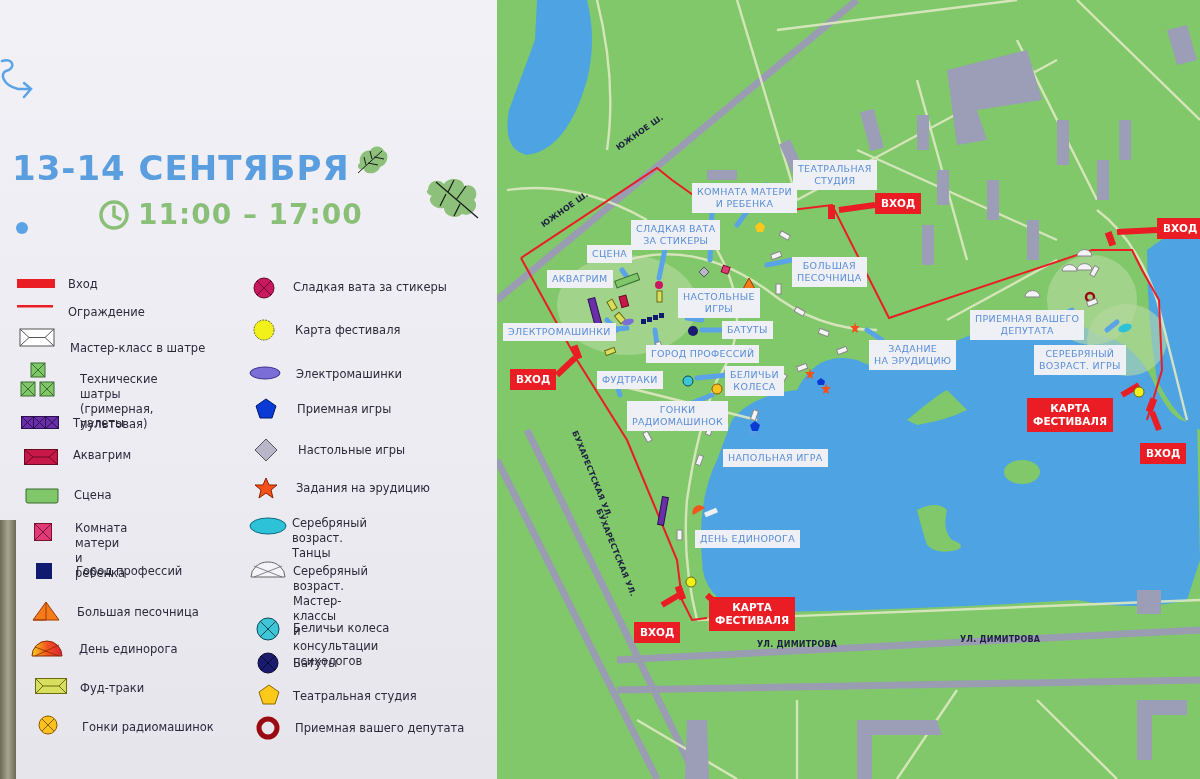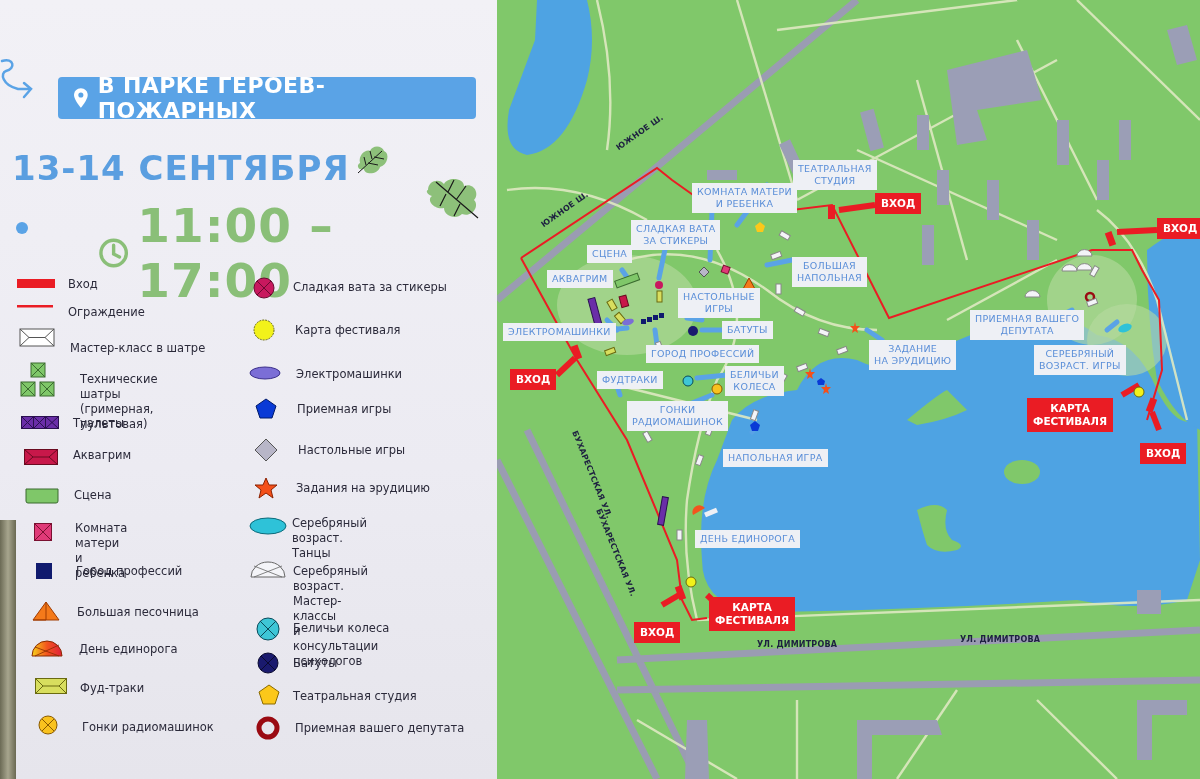--- a/index.html
+++ b/index.html
@@ -27,21 +27,21 @@
       display: flex; align-items: center; padding-left: 16px;
       color: #fff; font-weight: bold; font-size: 22px; letter-spacing: 0.4px;
     }
     .loc-badge svg { margin-right: 10px; }
     .dates {
       position: absolute; left: 12px; top: 148px;
       color: #5a9ee0; font-weight: bold; font-size: 34px; letter-spacing: 1px; text-align: center;
     }
     .time {
       position: absolute; left: 98px; top: 198px;
-      color: #8abf78; font-weight: bold; font-size: 47px; letter-spacing: 1px;
+      color: #8abf78; font-weight: bold; font-size: 28px; letter-spacing: 1px;
       display: flex; align-items: center;
     }
     .time svg { margin-right: 8px; }
     .leaf { position: absolute; }
     .dot-blue {
       position: absolute; left: 16px; top: 222px; width: 12px; height: 12px;
       border-radius: 50%; background: #5aa3e6;
     }
 
     .legend-item {
@@ -77,27 +77,20 @@
 
 <div class="panel">
   <div class="pole"></div>
 
 
   <svg class="swirl" width="40" height="60" viewBox="0 0 40 60">
     <path d="M2 6 C 14 2, 16 14, 6 16 C 0 18, 2 30, 18 34 L 30 34" fill="none" stroke="#5aa3e6" stroke-width="2.5" stroke-linecap="round"></path>
     <path d="M24 28 L 31 34 L 24 42" fill="none" stroke="#5aa3e6" stroke-width="2.5" stroke-linecap="round"></path>
   </svg>
 
-  <div class="loc-badge">
-    <svg width="14" height="20" viewBox="0 0 14 20">
-      <path d="M7 0 C 3 0 0 3 0 7 C 0 12 7 20 7 20 C 7 20 14 12 14 7 C 14 3 11 0 7 0 Z" fill="#fff"></path>
-      <circle cx="7" cy="7" r="2.6" fill="#5aa3e6"></circle>
-    </svg>
-    <span>В ПАРКЕ ГЕРОЕВ-ПОЖАРНЫХ</span>
-  </div>
 
   <div class="dates">13-14 СЕНТЯБРЯ</div>
 
   <svg class="leaf" style="left:354px;top:143px" width="36" height="34" viewBox="0 0 36 34">
     <path d="M6 20 C 4 12, 12 6, 16 8 C 18 2, 28 2, 30 8 C 36 10, 34 22, 26 24 C 24 32, 10 32, 10 26 C 4 28, 2 22, 6 20 Z" fill="#8dc07a"></path>
     <path d="M4 30 L 28 8 M 12 22 L 10 14 M 18 16 L 16 8 M 14 20 L 24 22 M 20 14 L 30 16" stroke="#1a1a1a" stroke-width="1"></path>
   </svg>
   <svg class="leaf" style="left:424px;top:176px" width="58" height="44" viewBox="0 0 58 44">
     <path d="M4 14 C 4 4, 16 2, 20 8 C 24 0, 40 2, 40 10 C 50 6, 56 18, 50 24 C 56 30, 48 42, 38 38 C 32 44, 20 40, 20 32 C 10 34, 2 24, 8 20 C 2 18, 2 14, 4 14 Z" fill="#8dc07a"></path>
     <path d="M12 6 L 54 42 M 24 16 L 30 4 M 32 24 L 42 10 M 22 18 L 16 30 M 36 28 L 30 40" stroke="#1a1a1a" stroke-width="1.2"></path>
@@ -482,21 +475,21 @@
 
   <div class="callout" style="left:296px;top:160px">ТЕАТРАЛЬНАЯ
 СТУДИЯ</div>
   <div class="callout" style="left:195px;top:183px">КОМНАТА МАТЕРИ
 И РЕБЕНКА</div>
   <div class="callout" style="left:134px;top:220px">СЛАДКАЯ ВАТА
 ЗА СТИКЕРЫ</div>
   <div class="callout" style="left:90px;top:245px">СЦЕНА</div>
   <div class="callout" style="left:50px;top:270px">АКВАГРИМ</div>
   <div class="callout" style="left:295px;top:257px">БОЛЬШАЯ
-НАПОЛЬНАЯ</div>
+ПЕСОЧНИЦА</div>
   <div class="callout" style="left:181px;top:288px">НАСТОЛЬНЫЕ
 ИГРЫ</div>
   <div class="callout" style="left:6px;top:323px">ЭЛЕКТРОМАШИНКИ</div>
   <div class="callout" style="left:225px;top:321px">БАТУТЫ</div>
   <div class="callout" style="left:149px;top:345px">ГОРОД ПРОФЕССИЙ</div>
   <div class="callout" style="left:372px;top:340px">ЗАДАНИЕ
 НА ЭРУДИЦИЮ</div>
   <div class="callout" style="left:100px;top:371px">ФУДТРАКИ</div>
   <div class="callout" style="left:228px;top:366px">БЕЛИЧЬИ
 КОЛЕСА</div>

